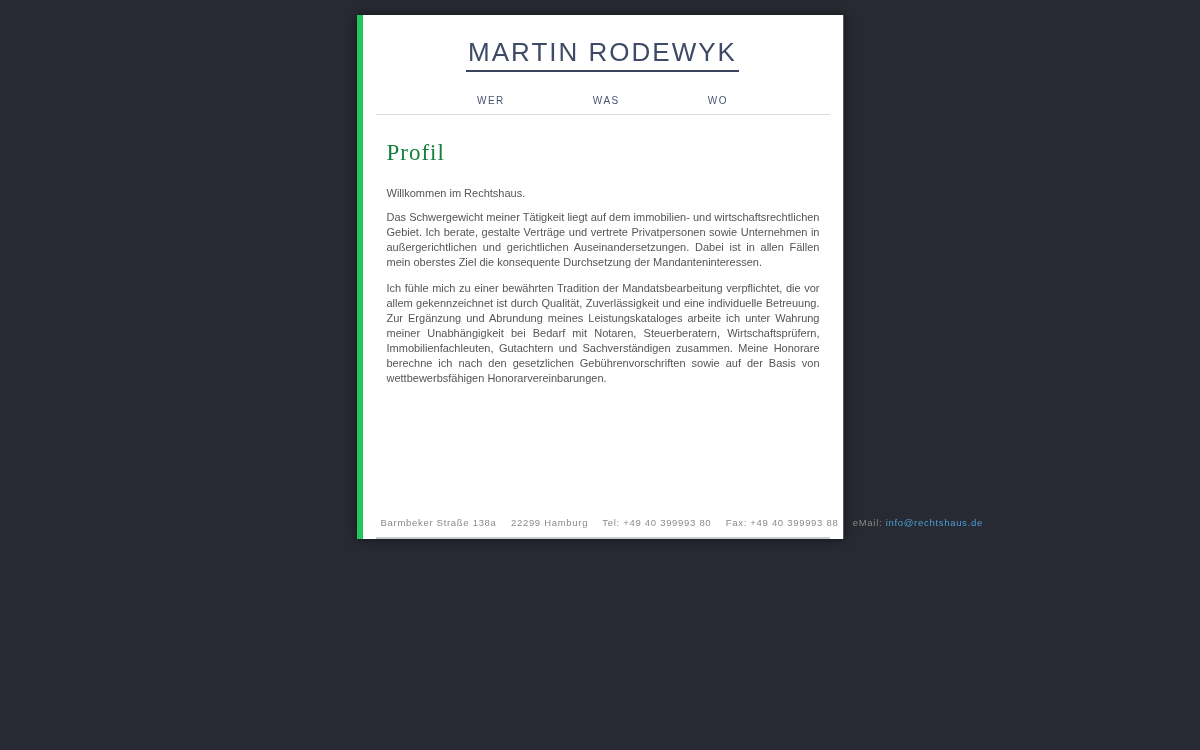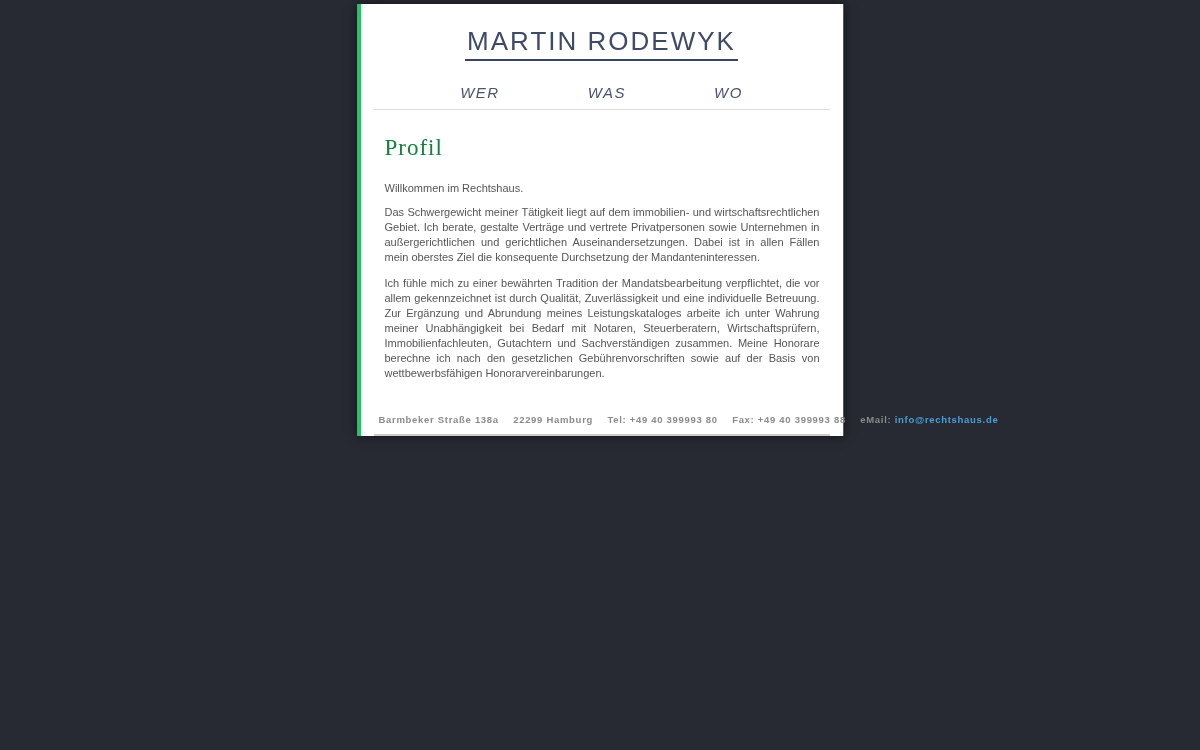--- a/index.html
+++ b/index.html
@@ -3,26 +3,26 @@
 <meta charset="utf-8">
 <style>
   * { margin: 0; padding: 0; box-sizing: border-box; }
   html, body {
     width: 1200px; height: 750px;
     background: #282a33;
     font-family: "Liberation Sans", sans-serif;
     overflow: hidden;
   }
   .panel {
-    width: 487px; height: 432px;
-    margin: 4px auto;
+    width: 487px; height: 524px;
+    margin: 15px auto;
     background: #ffffff;
     position: relative;
     box-shadow: 0 0 10px rgba(0,0,0,0.55);
-    border-left: 4px solid #22c55e;
+    border-left: 6px solid #22c55e;
     border-right: 1px solid #55565e;
   }
   
   .site-header { text-align: center; padding-top: 22px; }
   .site-title {
     display: inline-block;
     font-size: 26px;
     font-weight: 300;
     letter-spacing: 2px;
     color: #3e4a66;
@@ -38,26 +38,25 @@
     color: #3e4a66;
   }
   
   .main-nav {
     margin-top: 23px;
     display: flex;
     justify-content: center;
     gap: 88px;
   }
   .main-nav a {
-    font-size: 15px;
+    font-size: 10px;
     letter-spacing: 1.5px;
     color: #49536e;
     text-decoration: none;
     cursor: pointer;
-    font-style: italic;
   }
   .nav-rule {
     border: none;
     border-top: 1px solid #dcdcdc;
     margin: 8px 13px 0 13px;
   }
   
   .content { padding: 0 23px 0 24px; }
   .profil-heading {
     margin-top: 25px;
@@ -73,21 +72,21 @@
     color: #555555;
   }
   .body-para {
     margin-top: 11px;
     font-size: 11px;
     line-height: 15px;
     color: #555555;
     text-align: justify;
   }
   
-  .site-footer { position: absolute; bottom: 0; left: 0; right: 0; font-weight: bold; }
+  .site-footer { position: absolute; bottom: 0; left: 0; right: 0; }
   .contact-line {
     padding: 0 14px 0 18px;
     font-size: 9.5px;
     letter-spacing: 0.7px;
     color: #8a8a8a;
     white-space: nowrap;
   }
   .contact-line .grp { margin-right: 11px; }
   .contact-line .grp:last-child { margin-right: 0; }
   .email-link { color: #4a9fd6; text-decoration: none; cursor: pointer; }

